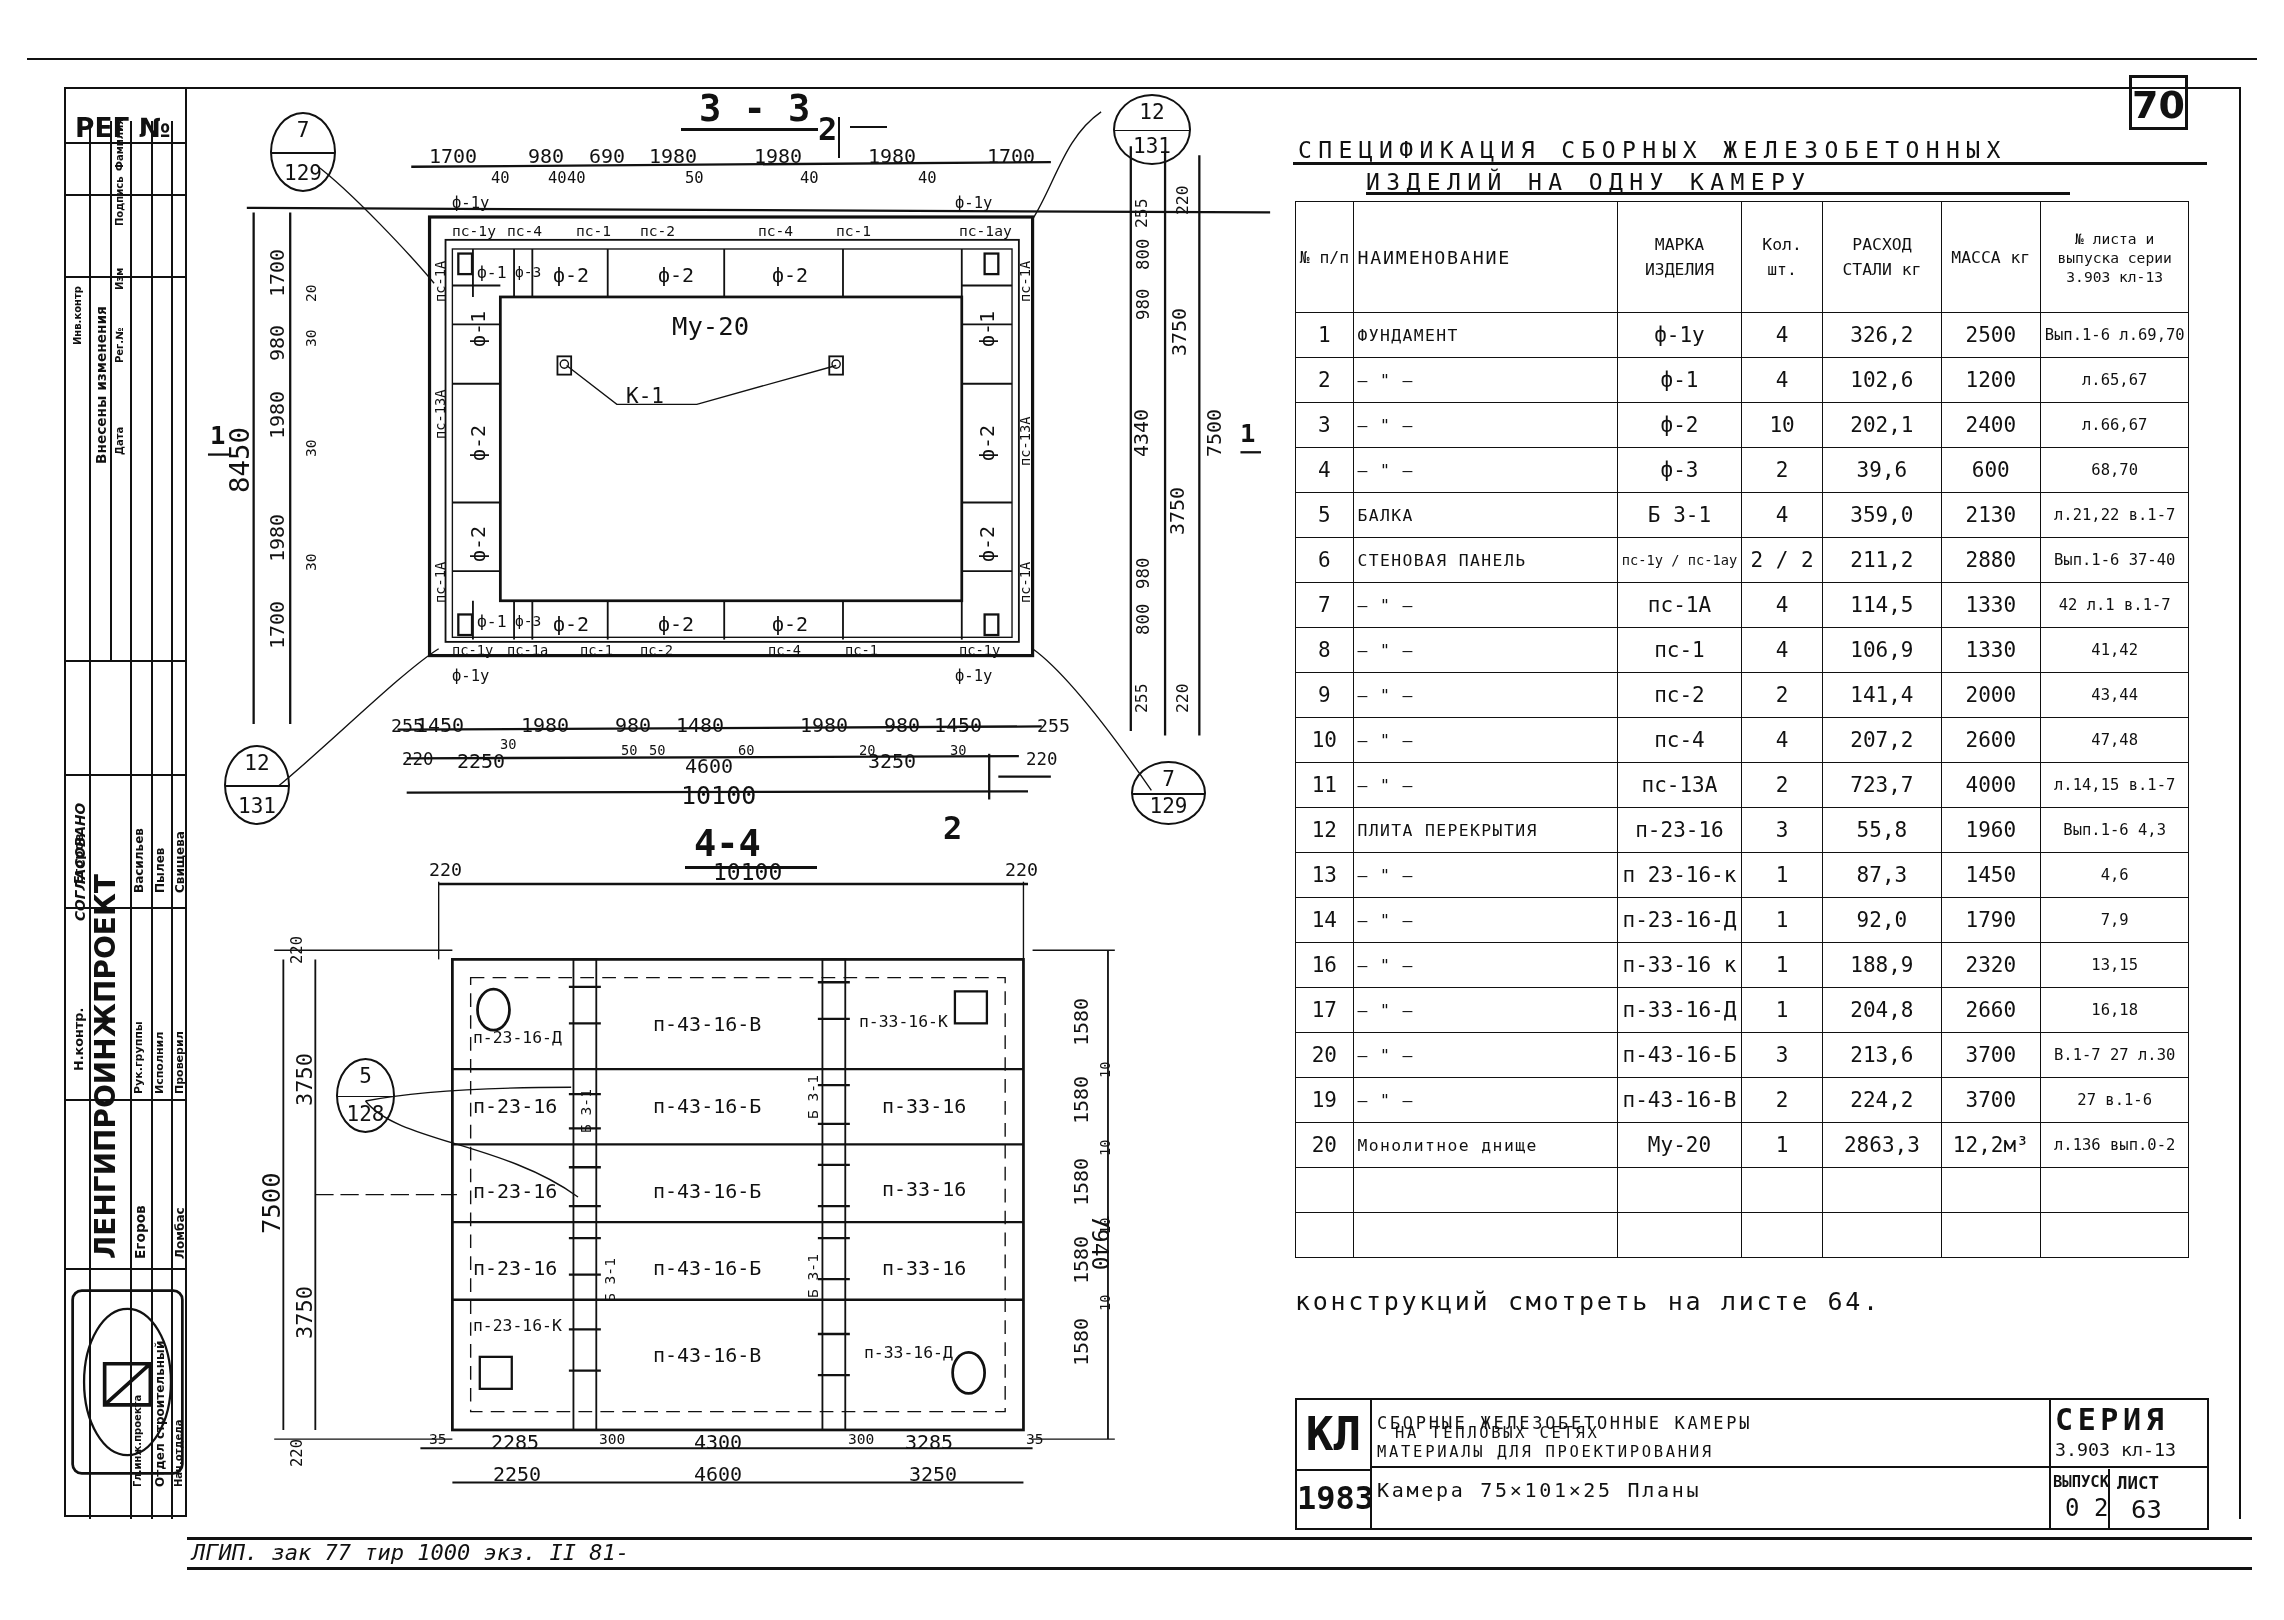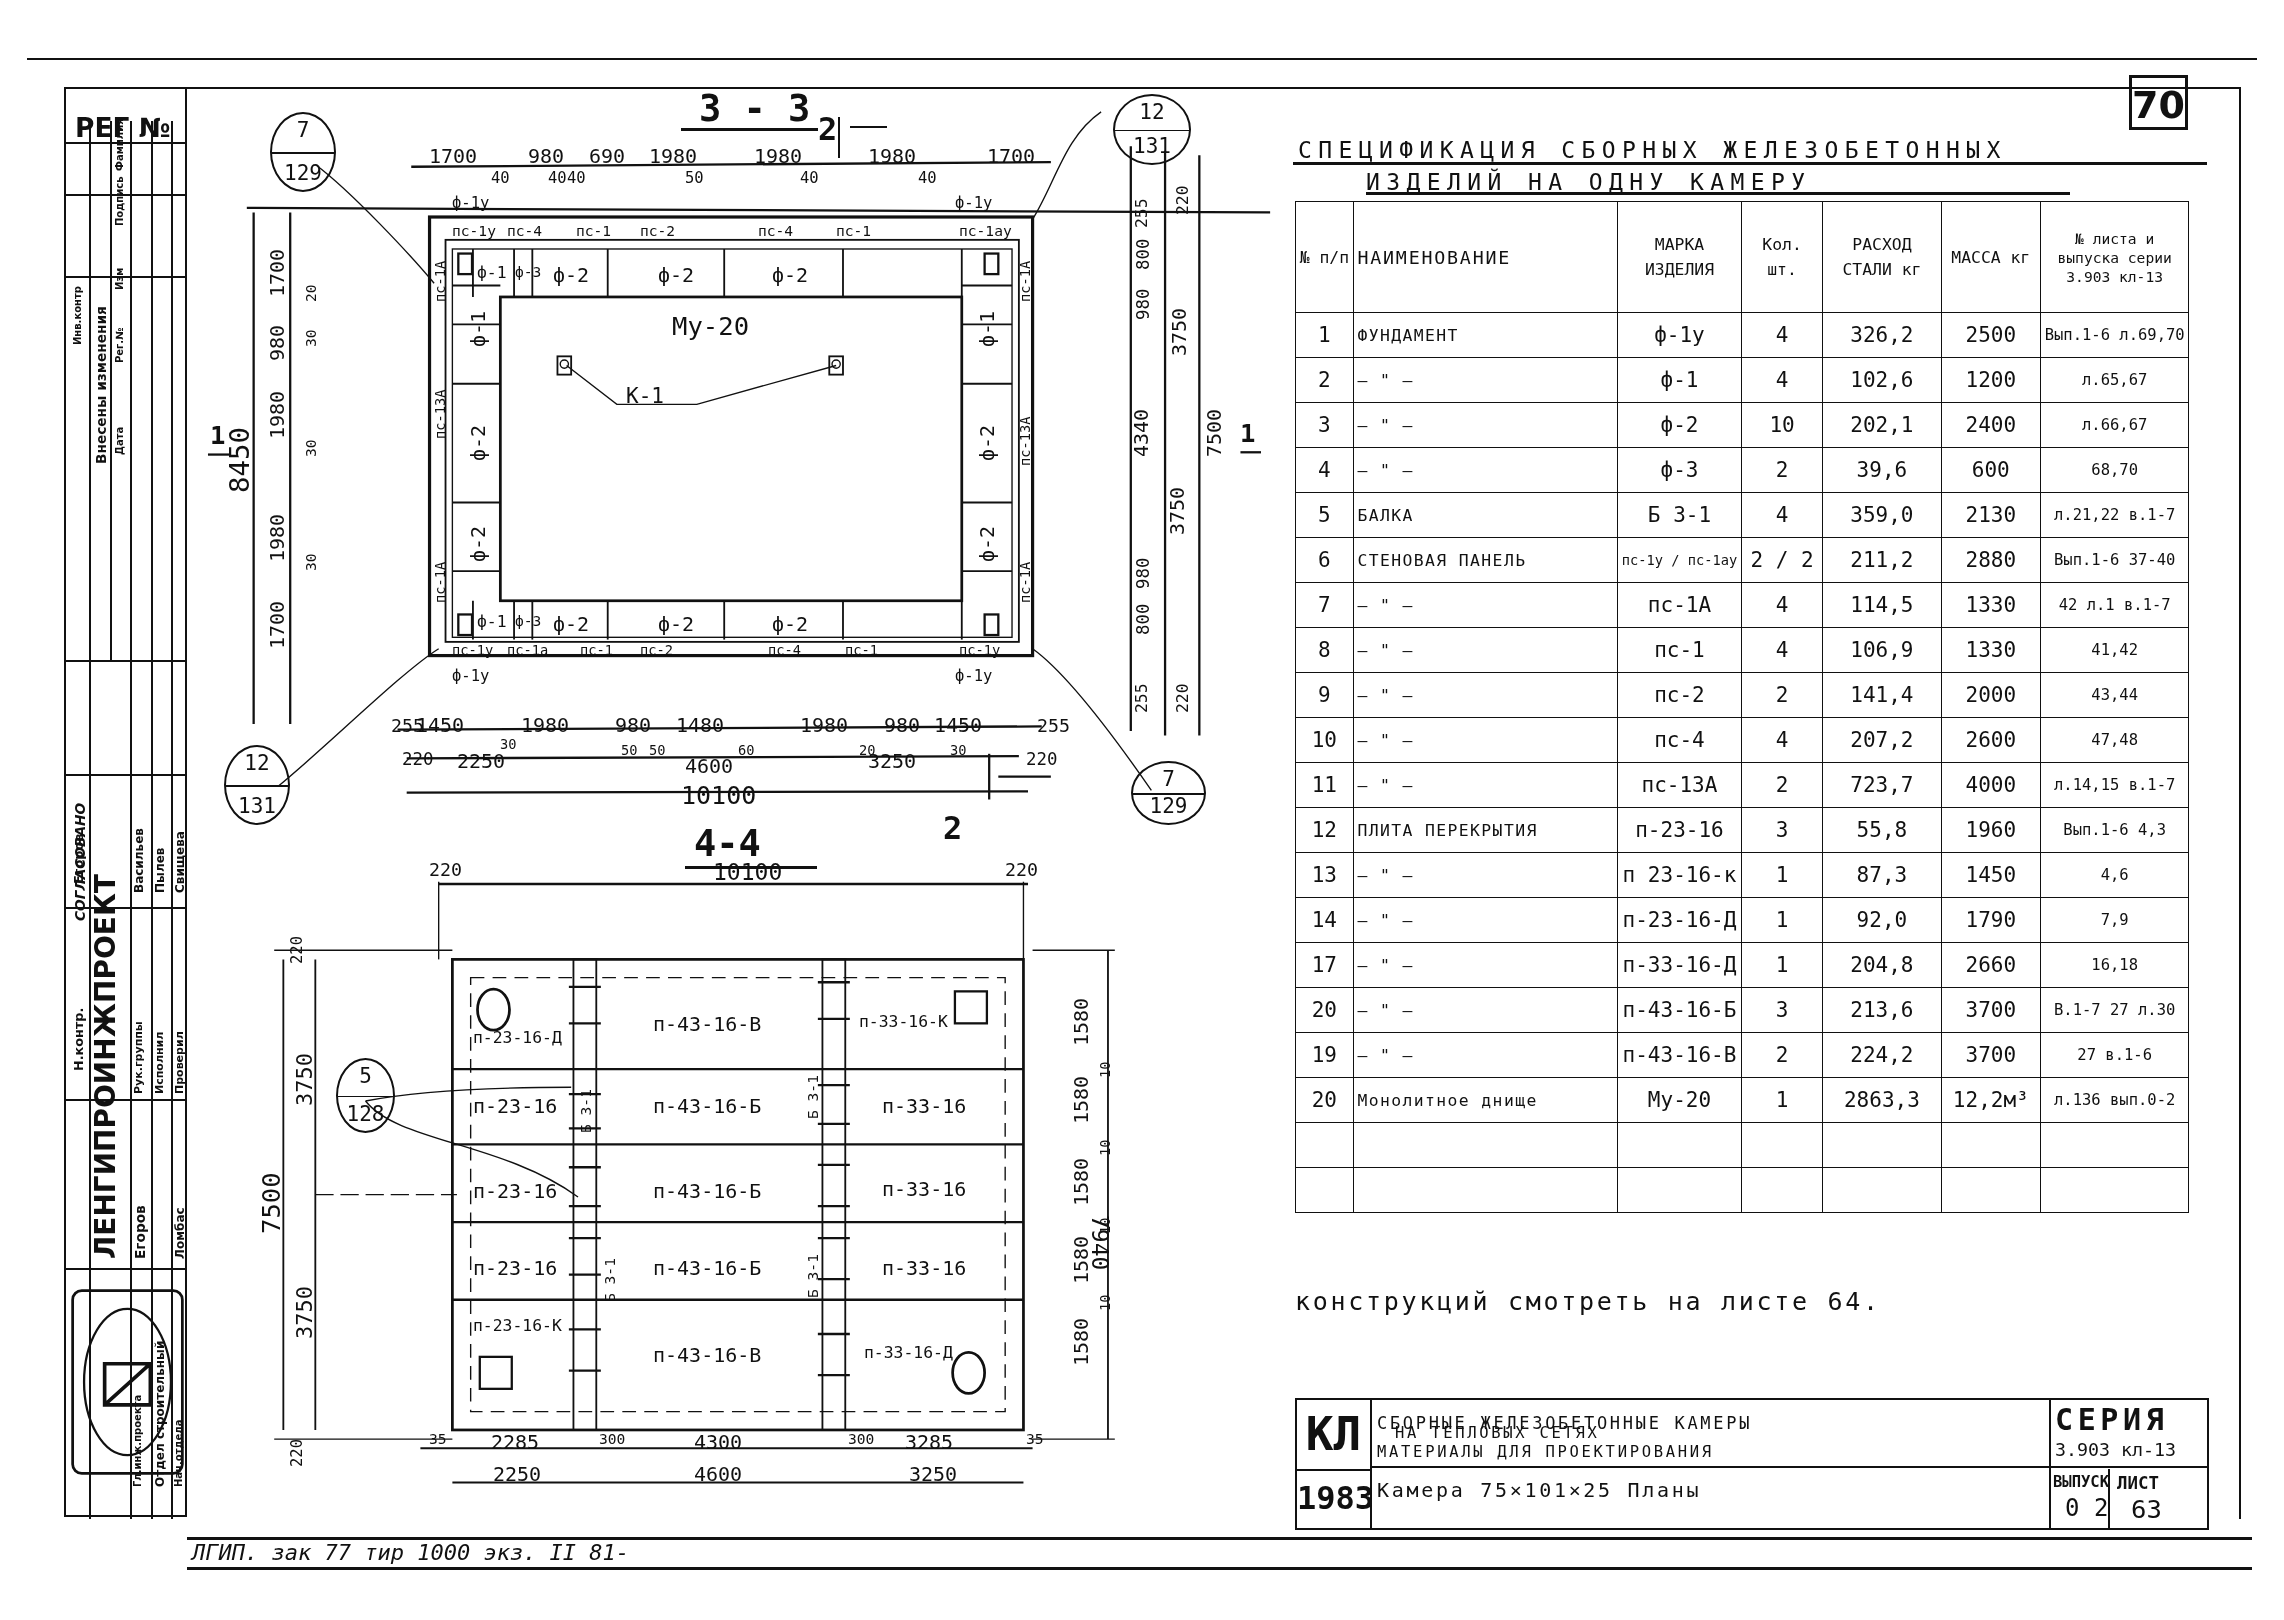--- a/index.html
+++ b/index.html
@@ -543,20 +543,29 @@
     <tr>
         <td>14</td>
         <td class="name">— " —</td>
         <td>п-23-16-Д</td>
         <td>1</td>
         <td>92,0</td>
         <td>1790</td>
         <td class="ref">7,9</td>
       </tr>
     <tr>
+        <td>16</td>
+        <td class="name">— " —</td>
+        <td>п-33-16 к</td>
+        <td>1</td>
+        <td>188,9</td>
+        <td>2320</td>
+        <td class="ref">13,15</td>
+      </tr>
+    <tr>
         <td>17</td>
         <td class="name">— " —</td>
         <td>п-33-16-Д</td>
         <td>1</td>
         <td>204,8</td>
         <td>2660</td>
         <td class="ref">16,18</td>
       </tr>
     <tr>
         <td>20</td>

